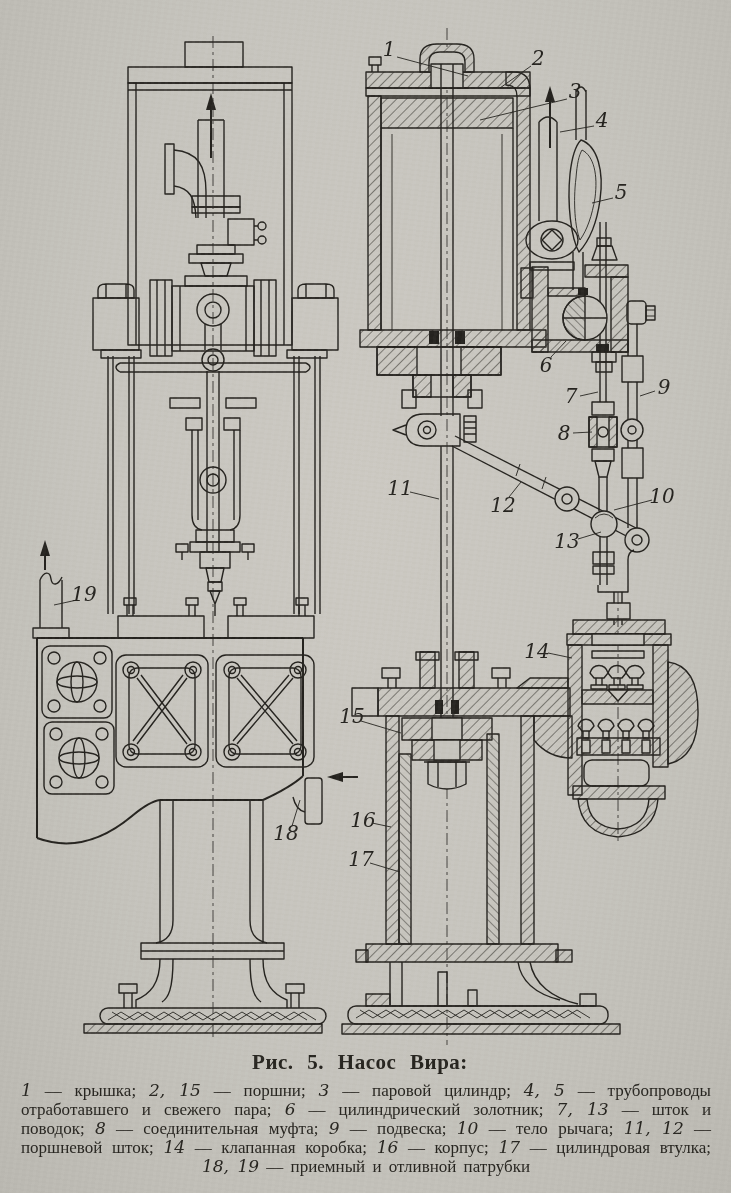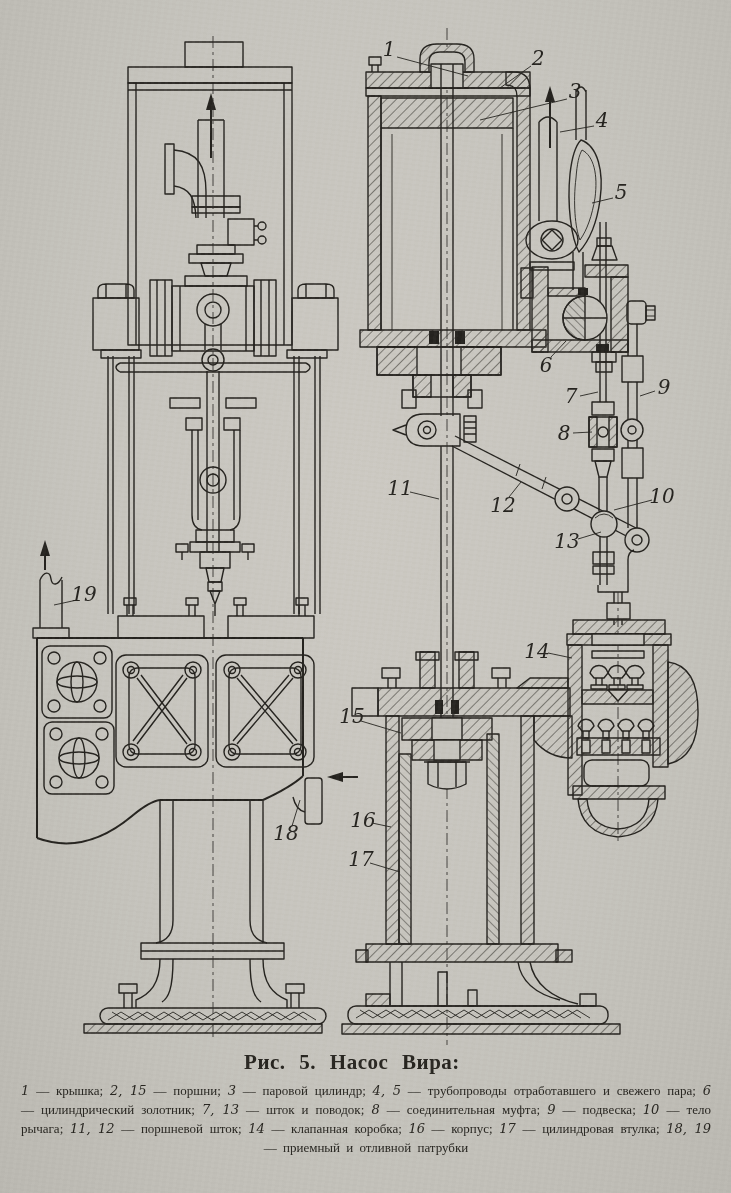--- a/index.html
+++ b/index.html
@@ -9,26 +9,26 @@
     background:radial-gradient(ellipse at 50% 42%, #ccc9c2 0%, #c6c4bd 55%, #bab8b1 100%);
   }
   .page::after{
     content:"";position:absolute;inset:0;pointer-events:none;opacity:.5;
     background:
       repeating-linear-gradient(7deg, rgba(120,118,110,.05) 0 2px, rgba(0,0,0,0) 2px 5px),
       repeating-linear-gradient(98deg, rgba(255,255,255,.05) 0 3px, rgba(0,0,0,0) 3px 7px);
   }
   svg{position:absolute;left:0;top:0;}
   .caption{
-    position:absolute;left:0;top:1050px;width:704px;text-align:center;
+    position:absolute;left:8px;top:1050px;width:704px;text-align:center;
     font-size:21px;font-weight:bold;color:#26241f;word-spacing:8px;letter-spacing:.5px;
   }
   .legend{
     position:absolute;left:21px;top:1081px;width:690px;
-    font-size:13px;line-height:19px;color:#26241f;
+    font-size:17px;line-height:19px;color:#26241f;
     text-align:justify;text-align-last:center;word-spacing:3px;
   }
   .legend i{font-style:italic;font-family:"DejaVu Serif", serif;}
 </style>
 </head>
 <body>
 
 <div class="page">
 
 <svg width="731" height="1046" viewBox="0 0 731 1046">

